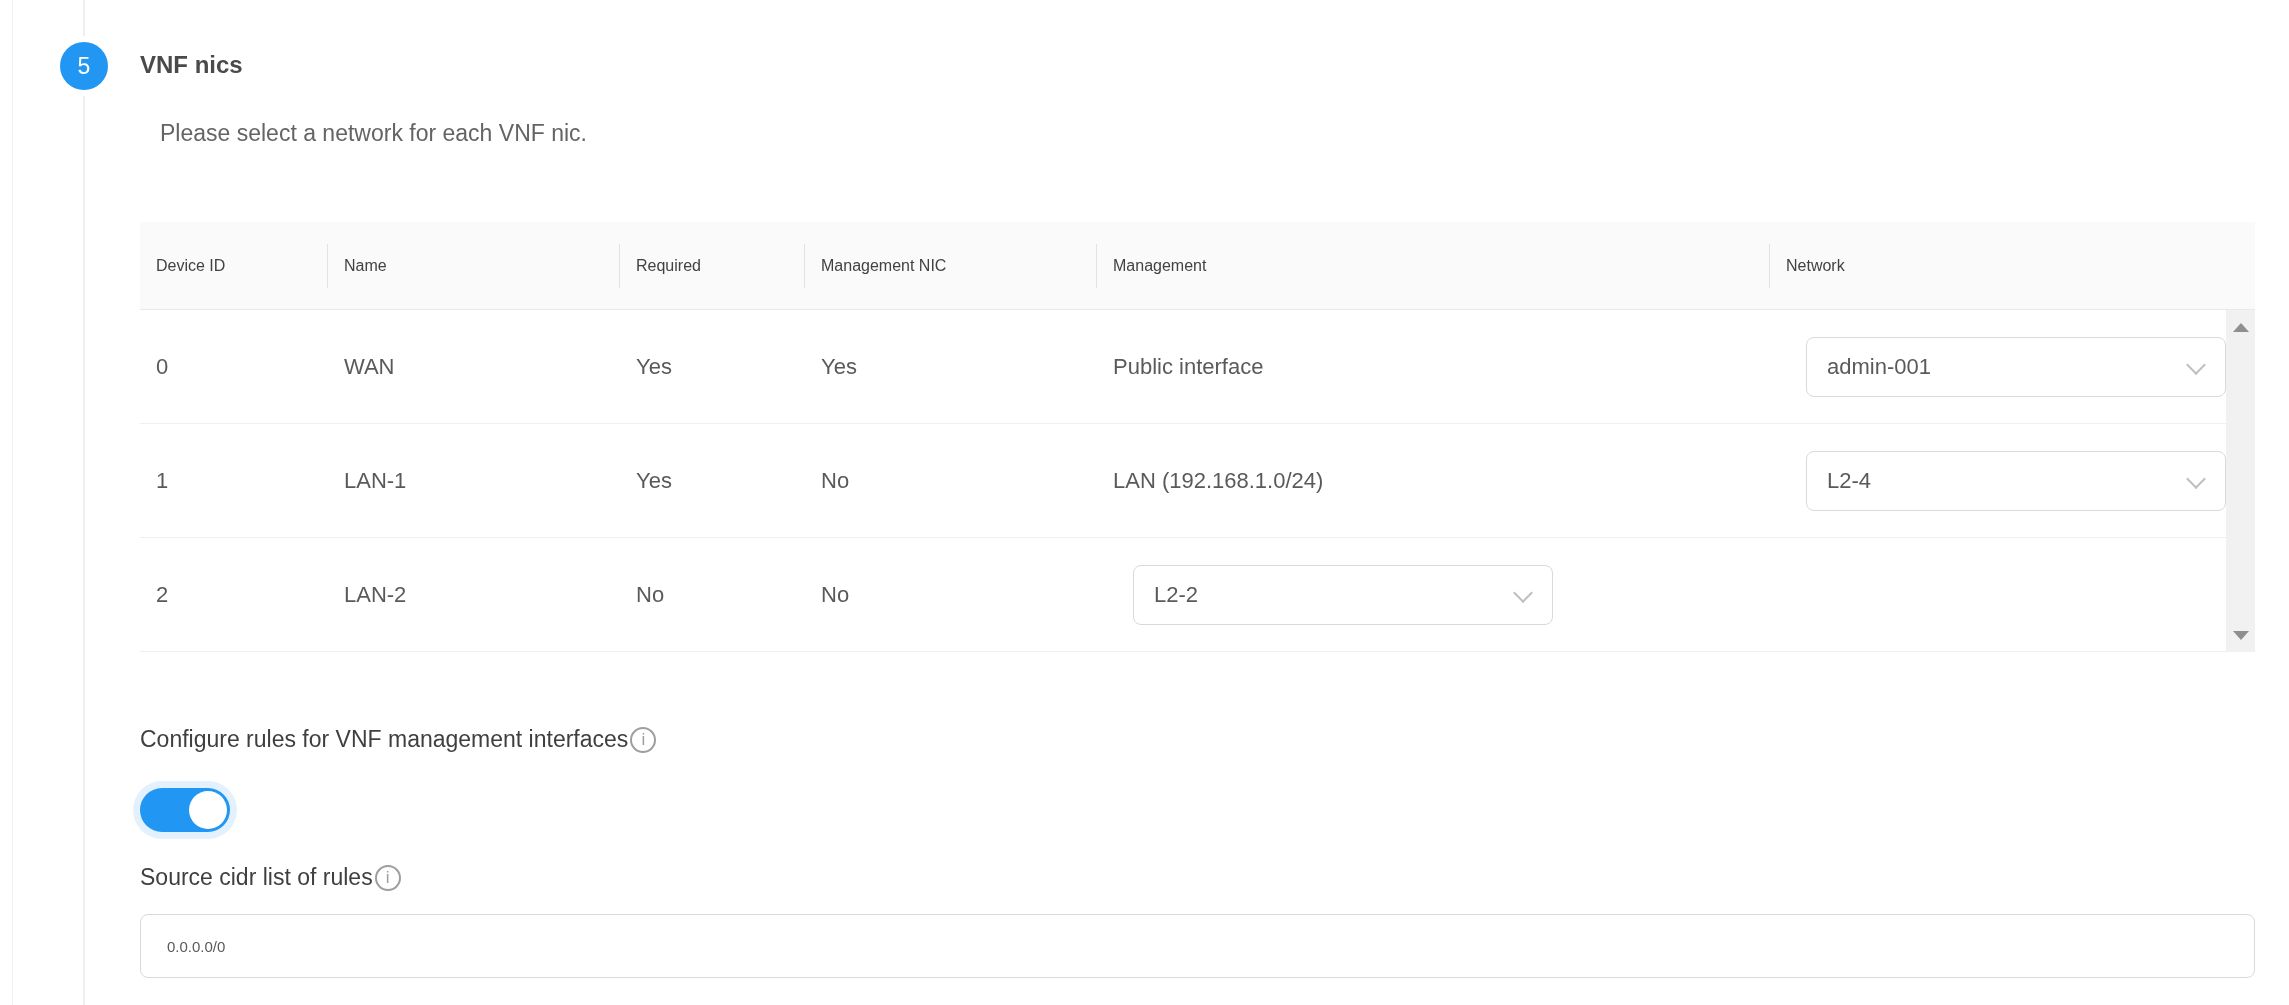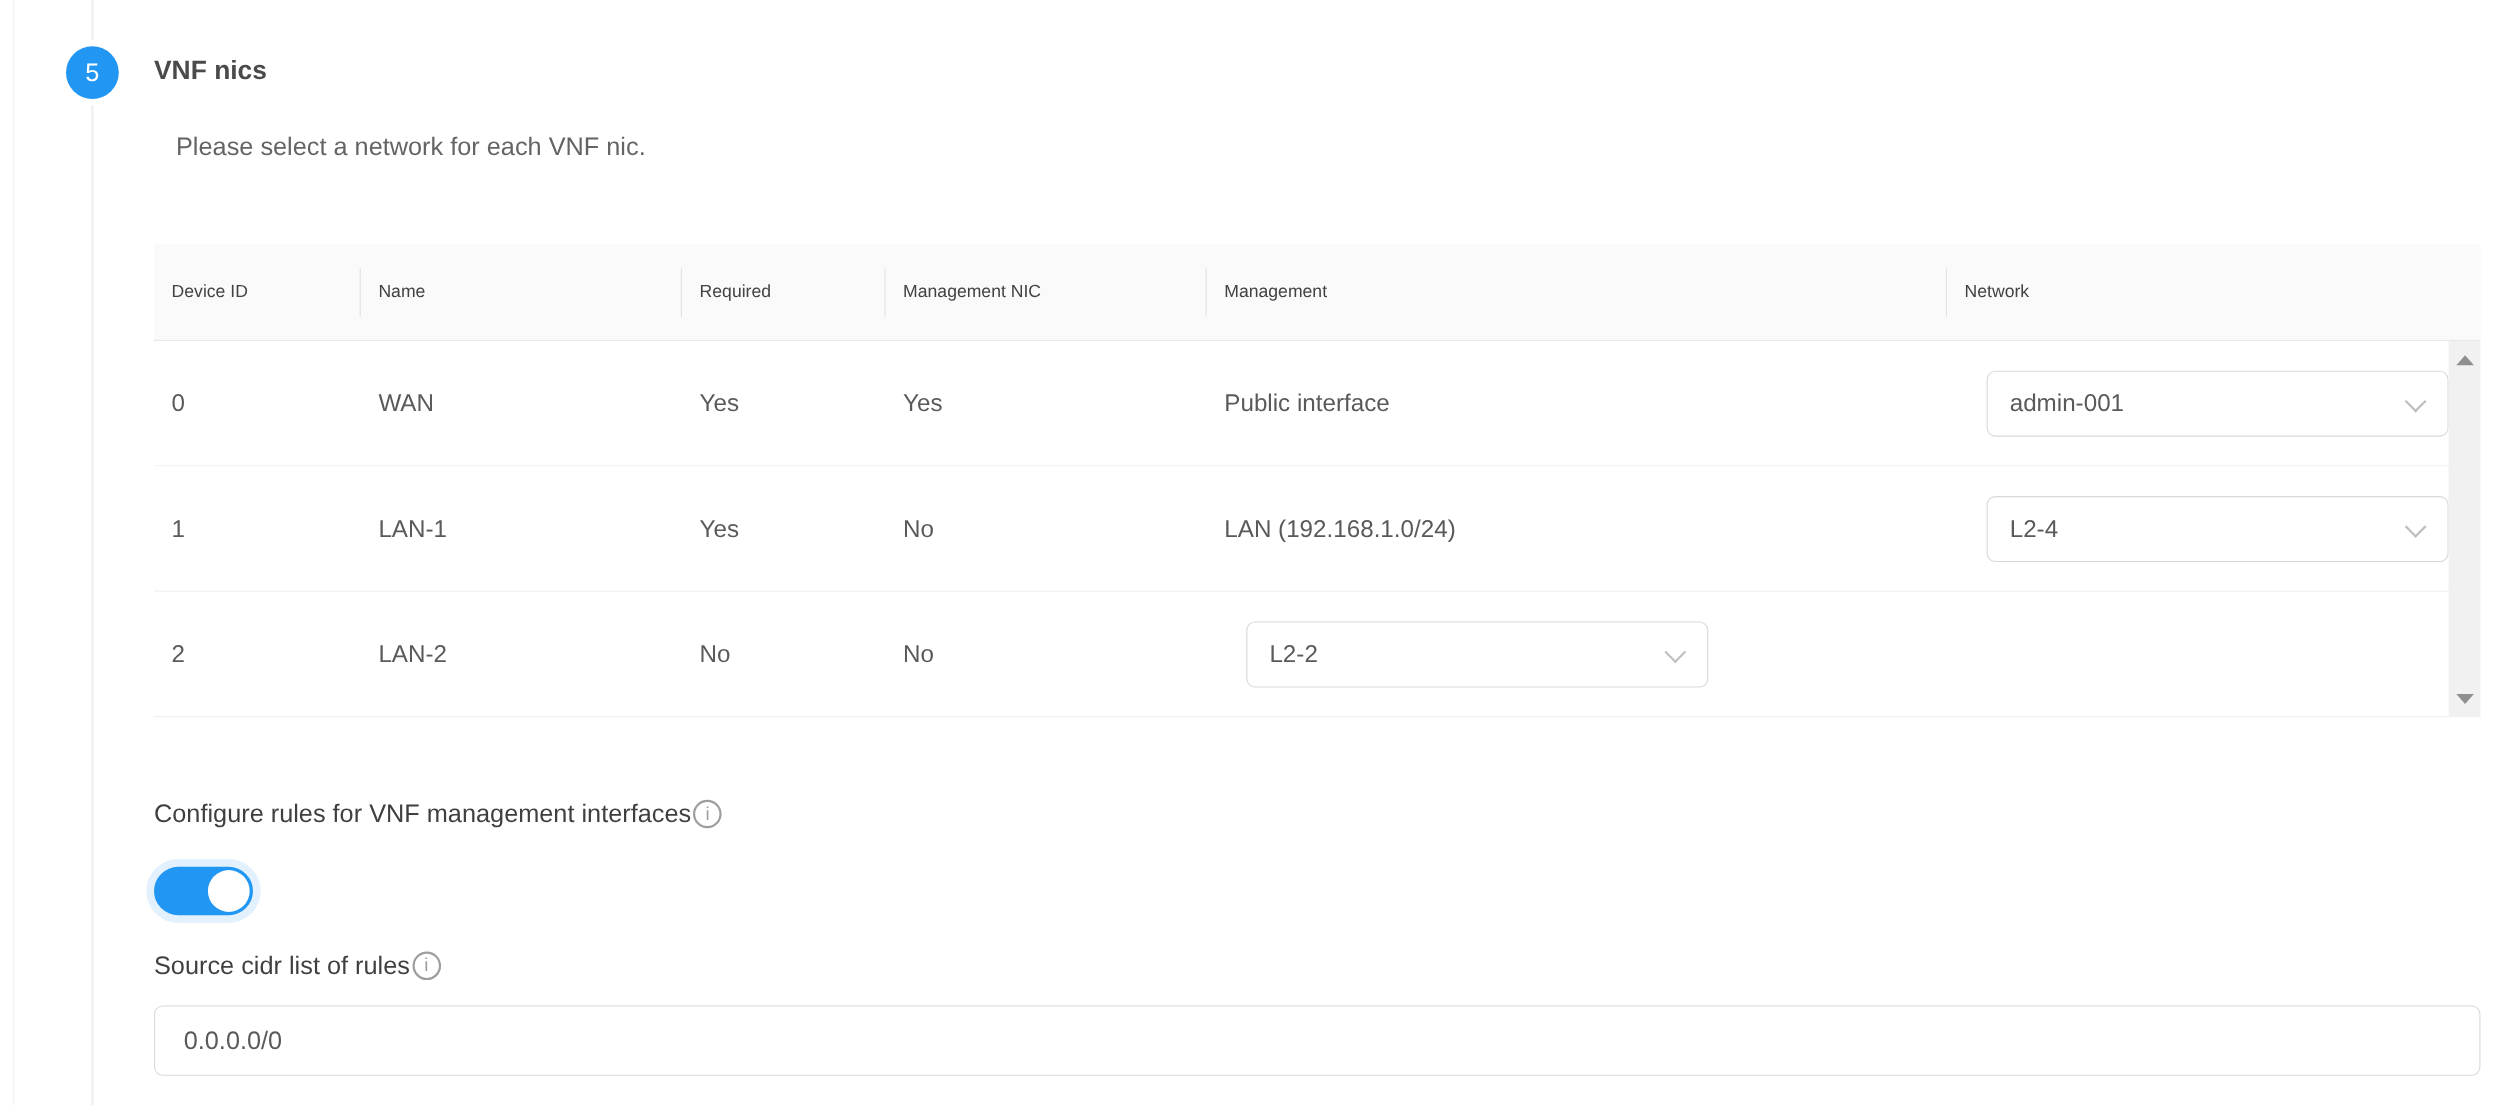--- a/index.html
+++ b/index.html
@@ -59,21 +59,21 @@
   .info-icon { display: inline-flex; align-items: center; justify-content: center;
     width: 26px; height: 26px; border: 2px solid #9e9e9e; border-radius: 50%;
     color: #9e9e9e; font-size: 17px; font-style: normal; margin-left: 2px; cursor: pointer;
     line-height: 1; }
   .switch { position: absolute; left: 140px; top: 788px; width: 90px; height: 44px;
     background: #2196f3; border-radius: 22px; cursor: pointer;
     box-shadow: 0 0 0 7px rgba(33, 150, 243, 0.13); }
   .switch .knob { position: absolute; right: 3px; top: 3px; width: 38px; height: 38px;
     background: #fff; border-radius: 50%; }
   .cidr-input { position: absolute; left: 140px; top: 914px; width: 2115px; height: 64px;
-    border: 1.5px solid #d9d9d9; border-radius: 8px; padding: 15px 26px; font-size: 23px;
+    border: 1.5px solid #d9d9d9; border-radius: 8px; padding: 15px 26px; font-size: 15px;
     color: #5a5a5a; background: #fff; outline: none; font-family: "Liberation Sans", sans-serif; }
 </style>
 </head>
 <body>
 
 <div class="page">
   <div class="panel-edge"></div>
   <div class="rail-top"></div>
   <div class="rail-bottom"></div>
 

